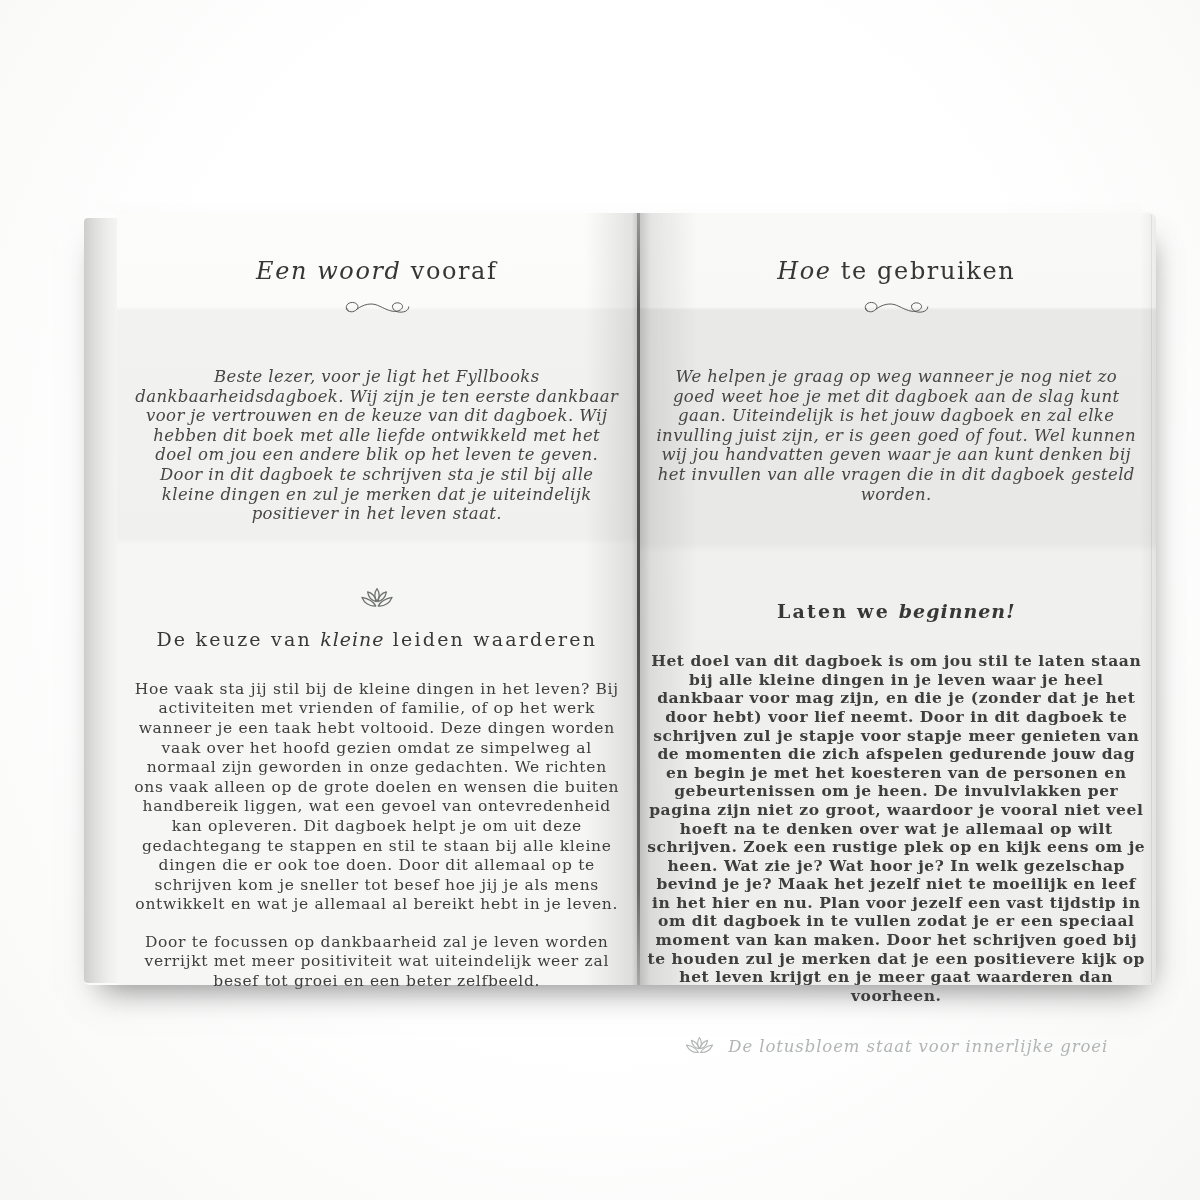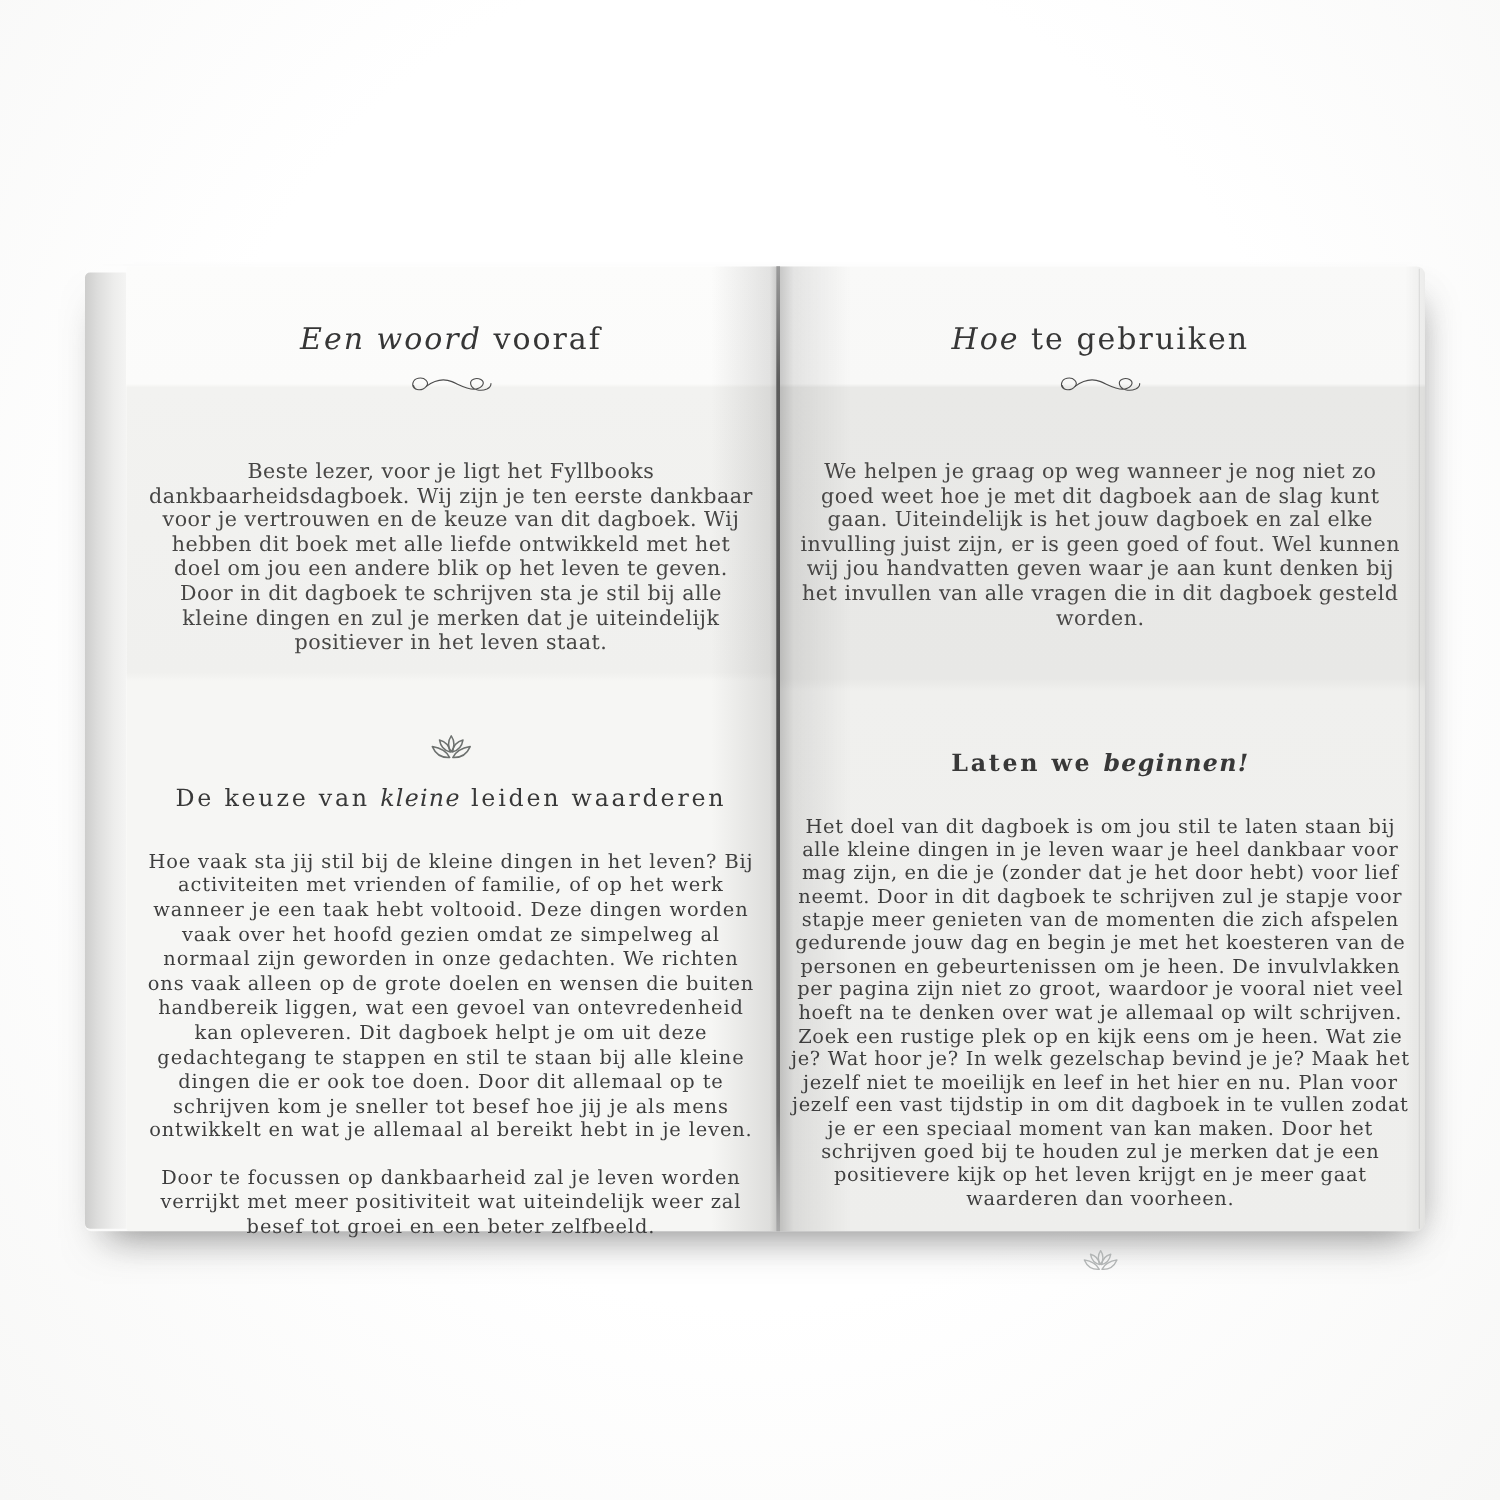--- a/index.html
+++ b/index.html
@@ -6,21 +6,21 @@
   body{
     width:1200px;height:1200px;
     background:radial-gradient(ellipse at 50% 42%, #ffffff 55%, #f7f7f6 100%);
     font-family:"DejaVu Serif","Liberation Serif",serif;
     overflow:hidden;
   }
   .scene{position:relative;width:1200px;height:1200px;}
 
   
   .book{
-    position:absolute;left:68px;top:213px;width:1072px;height:772px;
+    position:absolute;left:84px;top:213px;width:1072px;height:772px;
     box-shadow:0 20px 30px -14px rgba(90,90,90,.55),
                14px 12px 26px -16px rgba(90,90,90,.35);
     border-radius:5px 8px 8px 5px;
   }
   .stack-edge{
     position:absolute;left:0;top:5px;bottom:2px;width:33px;
     background:linear-gradient(90deg,#cdcdcc 0%,#dddddc 30%,#ededec 70%,#f4f4f3 100%);
     border-radius:4px 0 0 4px;
   }
   .pages{
@@ -53,41 +53,41 @@
   
   .page-inner{position:absolute;inset:0;text-align:center;color:#3f3f3f;}
   .page-title{
     margin-top:44px;font-size:24px;letter-spacing:1.6px;color:#363636;
   }
   .page-title .it{font-style:italic;}
   .flourish{margin-top:9px;height:28px;color:#4d4d4d;}
   .flourish svg{width:70px;height:28px;}
   .intro{
     margin:45px auto 0;width:488px;
-    font-size:16.5px;line-height:19.6px;
+    font-style:italic;font-size:16.5px;line-height:19.6px;
     letter-spacing:.4px;color:#474645;
   }
   .section-lotus{margin-top:62px;color:#6d716f;}
   .section-lotus svg{width:36px;height:25px;}
   .heading{
     font-size:19px;letter-spacing:2.2px;color:#383838;
   }
   .heading .it{font-style:italic;letter-spacing:1px;}
   .left .heading{margin-top:13px;}
   .right .heading{margin-top:96px;font-weight:bold;}
   .body-par{
     margin:30px auto 0;width:486px;
     font-size:15.5px;line-height:19.6px;letter-spacing:.7px;color:#3e3e3e;
   }
   .closing-par{
     margin:18px auto 0;width:466px;
     font-size:15.5px;line-height:19.6px;letter-spacing:.7px;color:#3e3e3e;
   }
   .right .body-par{
-    width:500px;line-height:18.6px;letter-spacing:.55px;
+    width:500px;line-height:18.6px;letter-spacing:.55px;font-weight:bold;
   }
   .footnote{
     margin:30px auto 0;display:flex;align-items:center;justify-content:center;gap:13px;
     color:#b2b5b5;
   }
   .footnote svg{width:31px;height:22px;flex:0 0 auto;}
   .footnote .footnote-text{
     font-style:italic;font-size:16.5px;letter-spacing:.9px;color:#b2b5b5;
   }
 </style>
@@ -149,20 +149,21 @@
           <p class="body-par">Het doel van dit dagboek is om jou stil te laten staan bij alle kleine dingen in je leven waar je heel dankbaar voor mag zijn, en die je (zonder dat je het door hebt) voor lief neemt. Door in dit dagboek te schrijven zul je stapje voor stapje meer genieten van de momenten die zich afspelen gedurende jouw dag en begin je met het koesteren van de personen en gebeurtenissen om je heen. De invulvlakken per pagina zijn niet zo groot, waardoor je vooral niet veel hoeft na te denken over wat je allemaal op wilt schrijven. Zoek een rustige plek op en kijk eens om je heen. Wat zie je? Wat hoor je? In welk gezelschap bevind je je? Maak het jezelf niet te moeilijk en leef in het hier en nu. Plan voor jezelf een vast tijdstip in om dit dagboek in te vullen zodat je er een speciaal moment van kan maken. Door het schrijven goed bij te houden zul je merken dat je een positievere kijk op het leven krijgt en je meer gaat waarderen dan voorheen.</p>
 
           <div class="footnote">
             <svg viewBox="0 0 44 30" fill="none" stroke="currentColor" stroke-width="1.6" stroke-linejoin="round" stroke-linecap="round">
               <path d="M22 3 C18.5 8 18.5 14.5 22 18.5 C25.5 14.5 25.5 8 22 3 Z"></path>
               <path d="M10.5 7 C11.5 13 15.5 17.6 21 18.8 C20 13 17 8.6 10.5 7 Z"></path>
               <path d="M33.5 7 C32.5 13 28.5 17.6 23 18.8 C24 13 27 8.6 33.5 7 Z"></path>
               <path d="M3.5 13.5 C6.5 20.5 12.5 24.6 20.5 24.2 C18 19.3 12.5 15 3.5 13.5 Z"></path>
               <path d="M40.5 13.5 C37.5 20.5 31.5 24.6 23.5 24.2 C26 19.3 31.5 15 40.5 13.5 Z"></path>
             </svg>
+            <span class="footnote-text">De lotusbloem staat voor innerlijke groei</span>
           </div>
         </div>
       </div>
 
     </div>
 
     <div class="spine"></div>
   </div>
 </div>
 

